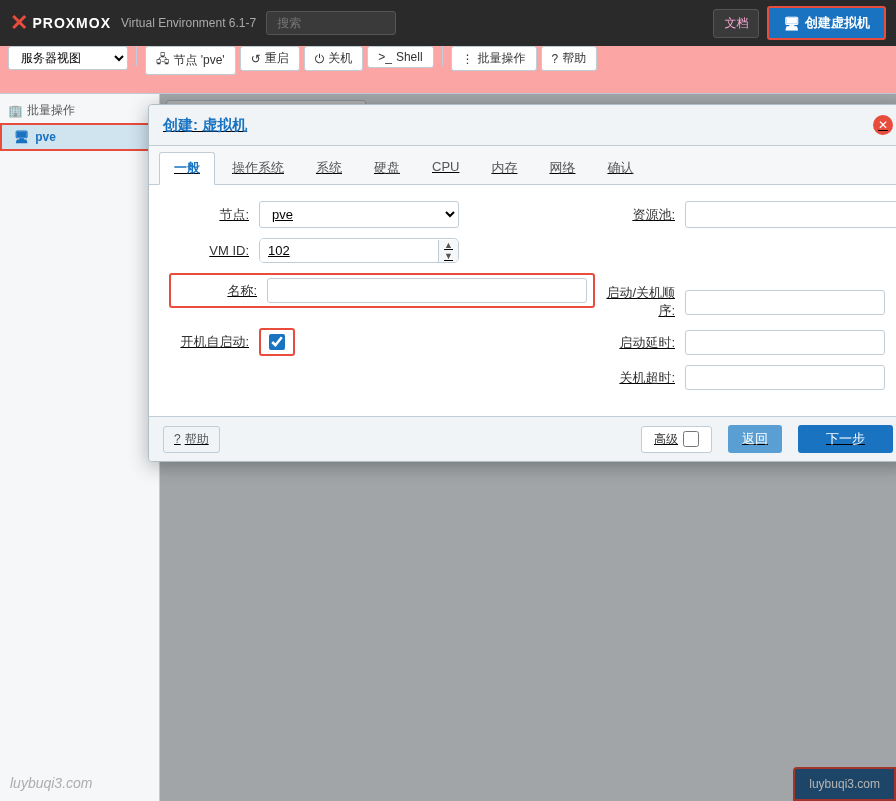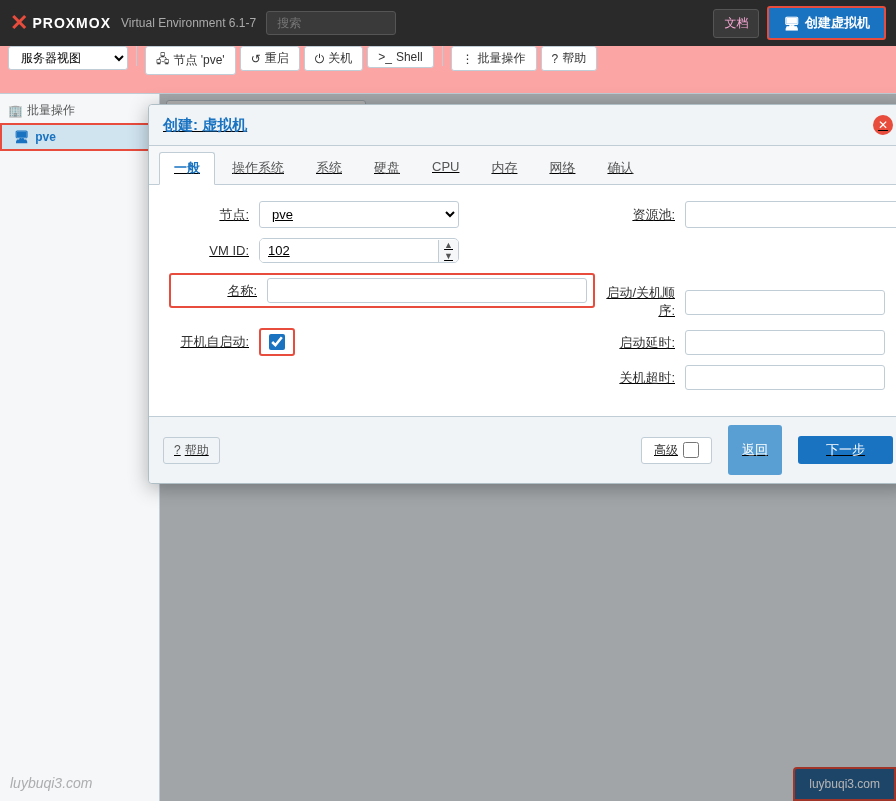--- a/index.html
+++ b/index.html
@@ -353,21 +353,21 @@
       color: #333;
       display: flex;
       align-items: center;
       gap: 5px;
     }
     .btn-back {
       background: #5a9fd4;
       color: white;
       border: none;
       border-radius: 3px;
-      padding: 16px 14px;
+      padding: 5px 14px;
       font-size: 13px;
       cursor: pointer;
     }
     .btn-next {
       background: #1a73c1;
       color: white;
       border: none;
       border-radius: 3px;
       padding: 5px 28px;
       font-size: 13px;

